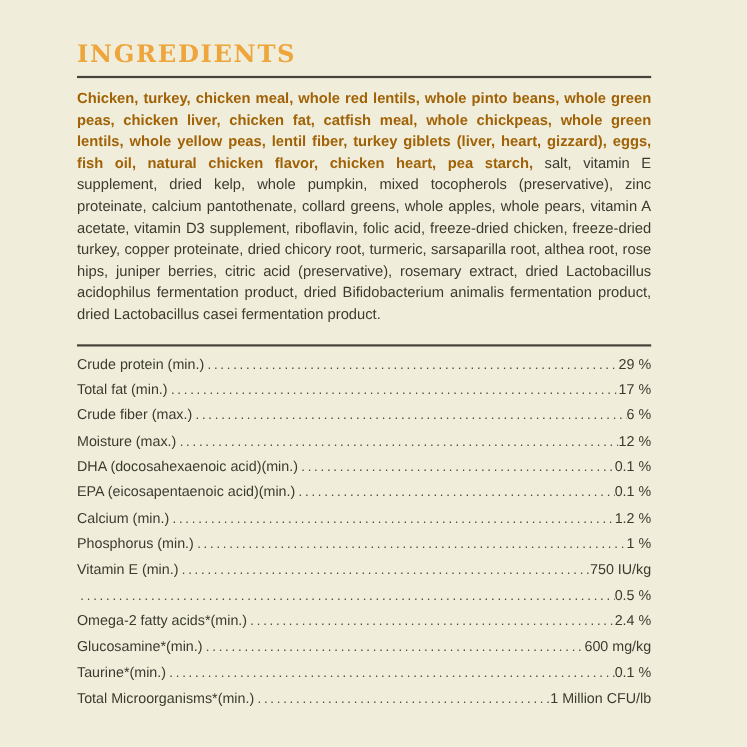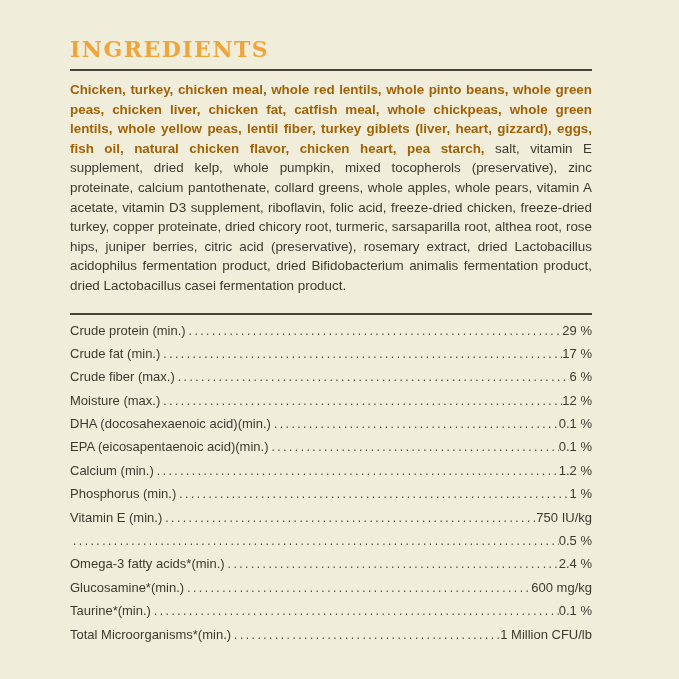--- a/index.html
+++ b/index.html
@@ -89,21 +89,21 @@
   <section class="analysis-section">
     <div class="rule"></div>
 
     <div class="analysis-rows" id="analysis-rows">
         <div class="analysis-row">
           <span class="row-label">Crude protein (min.)</span>
           <span class="row-leader">............................................................................................................................................................................................................................</span>
           <span class="row-value">29 %</span>
         </div>
         <div class="analysis-row">
-          <span class="row-label">Crude fat (min.)</span>
+          <span class="row-label">Total fat (min.)</span>
           <span class="row-leader">............................................................................................................................................................................................................................</span>
           <span class="row-value">17 %</span>
         </div>
         <div class="analysis-row">
           <span class="row-label">Crude fiber (max.)</span>
           <span class="row-leader">............................................................................................................................................................................................................................</span>
           <span class="row-value">6 %</span>
         </div>
         <div class="analysis-row">
           <span class="row-label">Moisture (max.)</span>
@@ -133,21 +133,21 @@
         <div class="analysis-row">
           <span class="row-label">Vitamin E (min.)</span>
           <span class="row-leader">............................................................................................................................................................................................................................</span>
           <span class="row-value">750 IU/kg</span>
         </div>
         <div class="analysis-row">
           <span class="row-leader">............................................................................................................................................................................................................................</span>
           <span class="row-value">0.5 %</span>
         </div>
         <div class="analysis-row">
-          <span class="row-label">Omega-3 fatty acids*(min.)</span>
+          <span class="row-label">Omega-2 fatty acids*(min.)</span>
           <span class="row-leader">............................................................................................................................................................................................................................</span>
           <span class="row-value">2.4 %</span>
         </div>
         <div class="analysis-row">
           <span class="row-label">Glucosamine*(min.)</span>
           <span class="row-leader">............................................................................................................................................................................................................................</span>
           <span class="row-value">600 mg/kg</span>
         </div>
         <div class="analysis-row">
           <span class="row-label">Taurine*(min.)</span>

